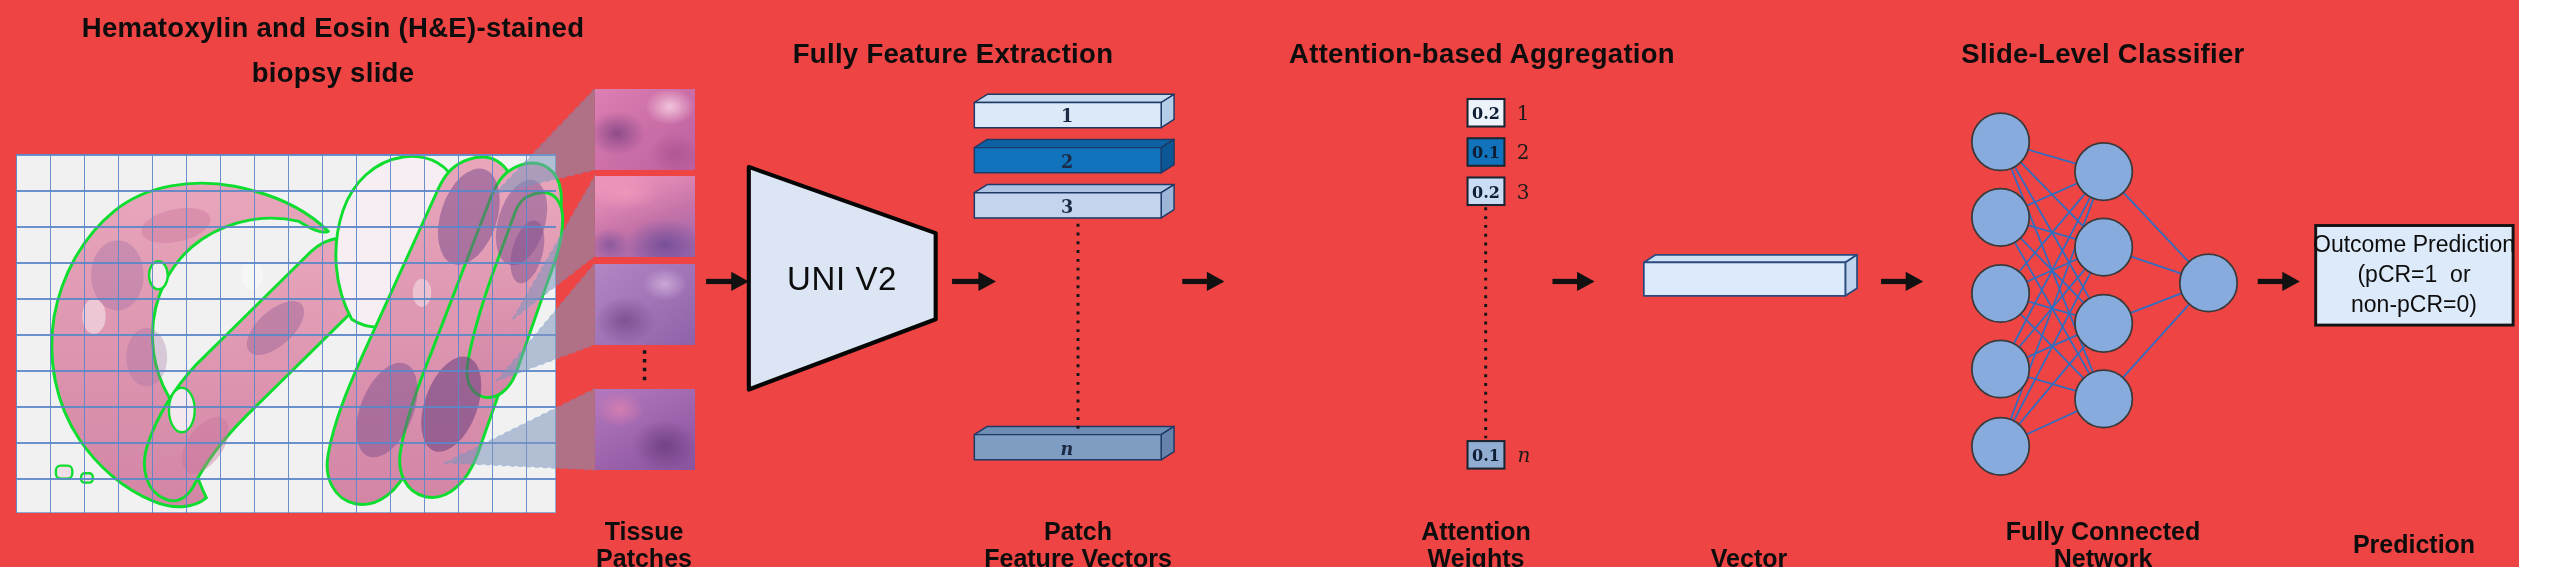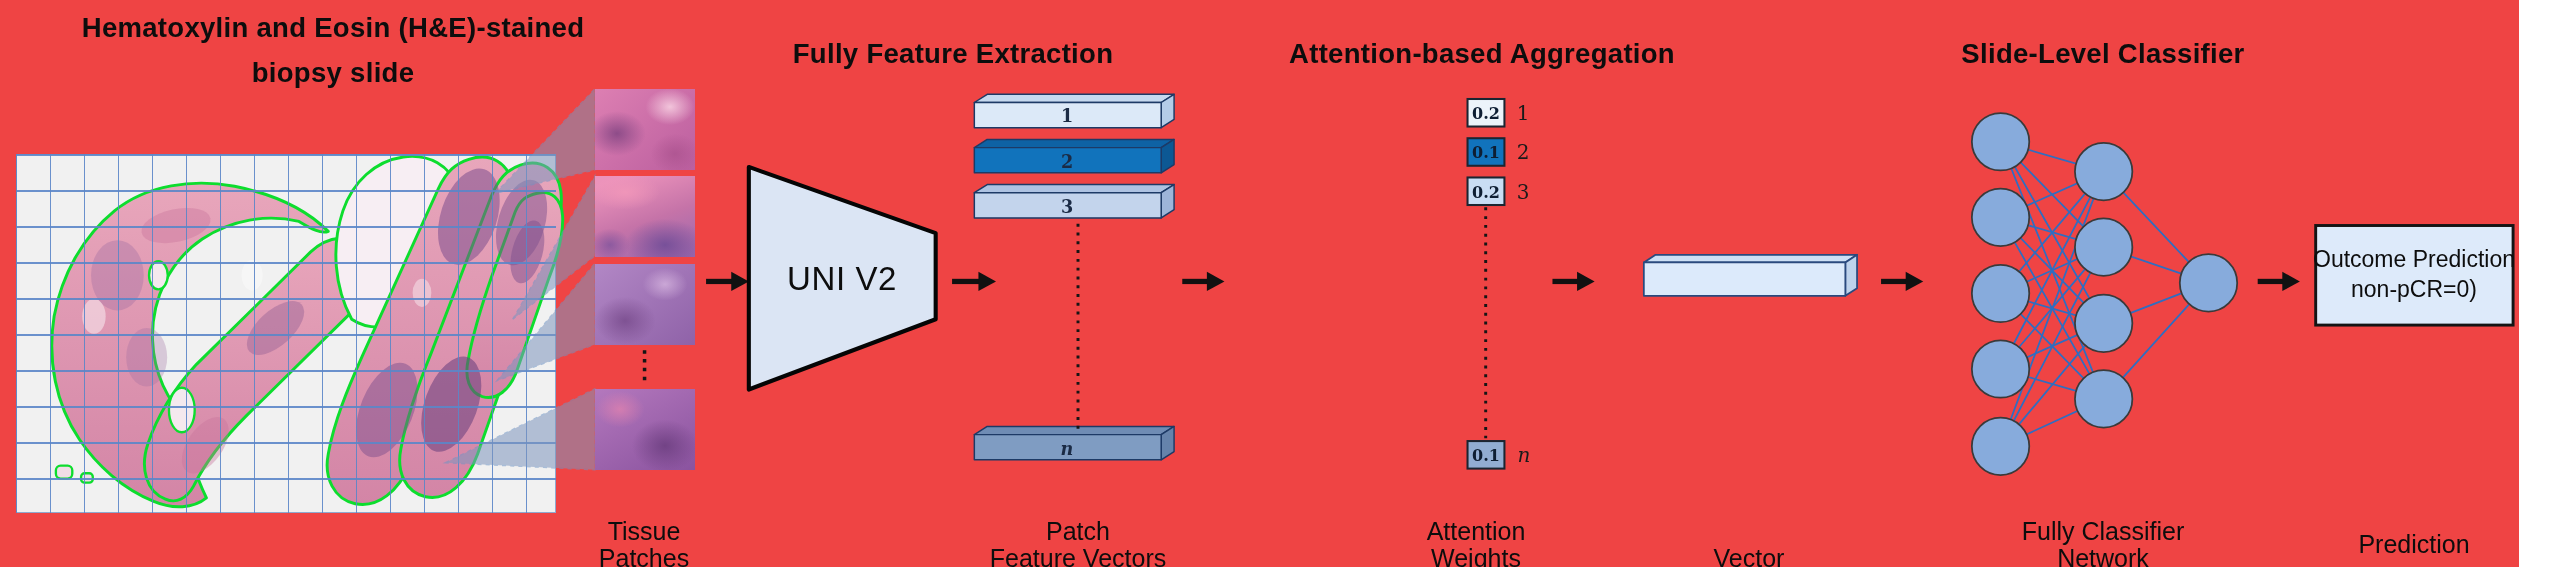--- a/index.html
+++ b/index.html
@@ -1,21 +1,21 @@
 <!DOCTYPE html>
 <html style="font-size:9.4px"><head>
 <meta charset="utf-8">
 <style>
   html,body{margin:0;padding:0;background:#ffffff;}
   body{width:2576px;height:567px;font-family:"Liberation Sans",sans-serif;}
   #canvas{position:relative;width:2519px;height:567px;background:#ef4444;overflow:hidden;}
   .abs{position:absolute;}
   .label{position:absolute;transform:translate(-50%,-50%);white-space:nowrap;color:#0d0d0d;text-align:center;}
   .t-title{font-size:27.5px;font-weight:bold;letter-spacing:0.3px;}
-  .t-cap{font-size:25px;}
+  .t-cap{font-size:25px;font-weight:bold;}
   .t-encoder{font-size:33px;font-weight:normal;letter-spacing:0.6px;}
   .serifnum{font-family:"DejaVu Serif",serif;font-weight:bold;font-size:17.6px;color:#1b2b45;}
   .serifidx{font-family:"DejaVu Serif",serif;font-size:20px;color:#1a1a1a;}
   .italic{font-style:italic;}
   .wval{font-family:"DejaVu Serif",serif;font-weight:bold;font-size:16px;color:#0e1e33;}
   .outcome{position:absolute;left:2414px;top:275px;transform:translate(-50%,-50%);
            font-size:23px;line-height:1.30;color:#0d0d0d;text-align:center;}
   .outcome div{white-space:pre;text-align:center;}
   
   #gridbase{left:16.4px;top:154px;width:540px;height:359px;background:#f1f1f1;border:1.2px solid #8fa9cf;box-sizing:border-box;}
@@ -247,23 +247,24 @@
   <div class="label serifidx" style="left:1523px;top:192px">3</div>
   <div class="label serifidx italic" style="left:1524px;top:455px">n</div>
 
   <div class="label t-cap" style="left:644px;top:531px">Tissue</div>
   <div class="label t-cap" style="left:644px;top:558px">Patches</div>
   <div class="label t-cap" style="left:1078px;top:531px">Patch</div>
   <div class="label t-cap" style="left:1078px;top:558px">Feature Vectors</div>
   <div class="label t-cap" style="left:1476px;top:531px">Attention</div>
   <div class="label t-cap" style="left:1476px;top:558px">Weights</div>
   <div class="label t-cap" style="left:1749px;top:558px">Vector</div>
-  <div class="label t-cap" style="left:2103px;top:531px">Fully Classifier</div>
+  <div class="label t-cap" style="left:2103px;top:531px">Fully Connected</div>
   <div class="label t-cap" style="left:2103px;top:558px">Network</div>
   <div class="label t-cap" style="left:2414px;top:544px">Prediction</div>
 
   <div class="outcome">
     <div>Outcome Prediction</div>
+    <div>(pCR=1  or</div>
     <div>non-pCR=0)</div>
   </div>
 
 </div>
 
 
 </body></html>

